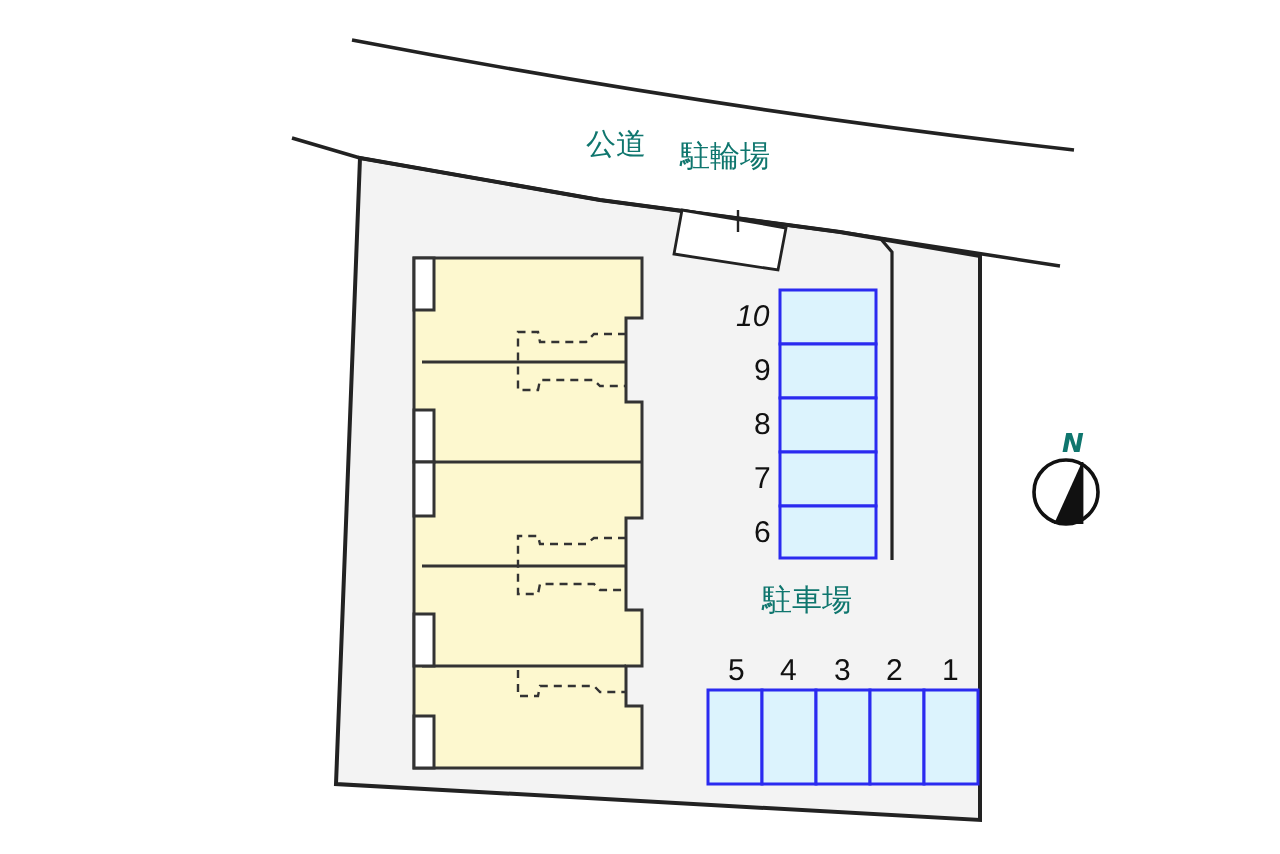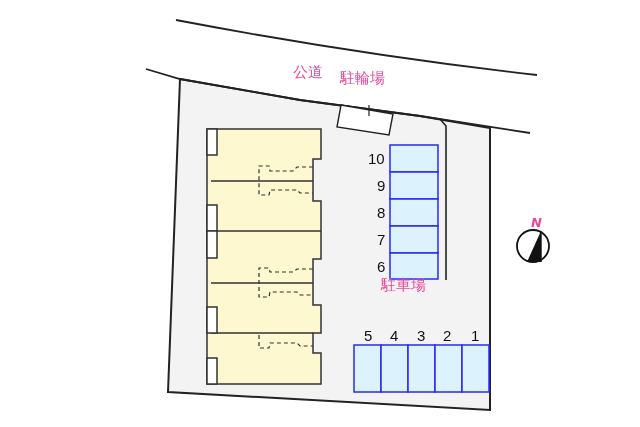--- a/index.html
+++ b/index.html
@@ -1,19 +1,19 @@
 <!DOCTYPE html>
 <html><head>
 <meta charset="utf-8">
 <style>
   html, body { margin:0; padding:0; background:#ffffff; }
   body { width:640px; height:427px; position:relative; overflow:hidden;
          font-family: "DejaVu Sans", "Liberation Sans", sans-serif; }
   svg { position:absolute; left:0; top:0; }
-  .lbl { position:absolute; font-size:15px; color:#ec4899; white-space:nowrap; line-height:1; }
+  .lbl { position:absolute; font-size:15px; color:#0f766e; white-space:nowrap; line-height:1; }
   .num { position:absolute; font-family:"Liberation Sans", sans-serif; font-size:15px; color:#111; line-height:1; }
 </style>
 </head>
 <body>
 
 <svg width="640" height="427" viewBox="0 0 640 427">
 
   <polygon points="180,79 300,100 420,116 490,128 490,410 168,392" fill="#f3f3f3" stroke="#222" stroke-width="2"></polygon>
 
   <path d="M176,20 Q 360,55 537,75" fill="none" stroke="#222" stroke-width="1.8"></path>
@@ -62,24 +62,24 @@
 
   <g>
     <circle cx="533" cy="246" r="16" fill="#fff" stroke="#111" stroke-width="1.8"></circle>
     <polygon points="541,231 527,262 541,262" fill="#111"></polygon>
     <line x1="541" y1="231" x2="541" y2="262" stroke="#111" stroke-width="1.4"></line>
   </g>
 </svg>
 
 <div class="lbl" style="left:293px;top:65px;">公道</div>
 <div class="lbl" style="left:340px;top:71px;">駐輪場</div>
-<div class="lbl" style="left:381px;top:278px;">駐車場</div>
+<div class="lbl" style="left:381px;top:293px;">駐車場</div>
 <div class="lbl" style="left:531px;top:216px;font-style:italic;font-weight:bold;font-size:13px;">N</div>
 
-<div class="num" style="left:368px;top:151px;">10</div>
+<div class="num" style="left:368px;top:151px;font-style:italic;">10</div>
 <div class="num" style="left:377px;top:178px;">9</div>
 <div class="num" style="left:377px;top:205px;">8</div>
 <div class="num" style="left:377px;top:232px;">7</div>
 <div class="num" style="left:377px;top:259px;">6</div>
 
 <div class="num" style="left:364px;top:328px;">5</div>
 <div class="num" style="left:390px;top:328px;">4</div>
 <div class="num" style="left:417px;top:328px;">3</div>
 <div class="num" style="left:443px;top:328px;">2</div>
 <div class="num" style="left:471px;top:328px;">1</div>

